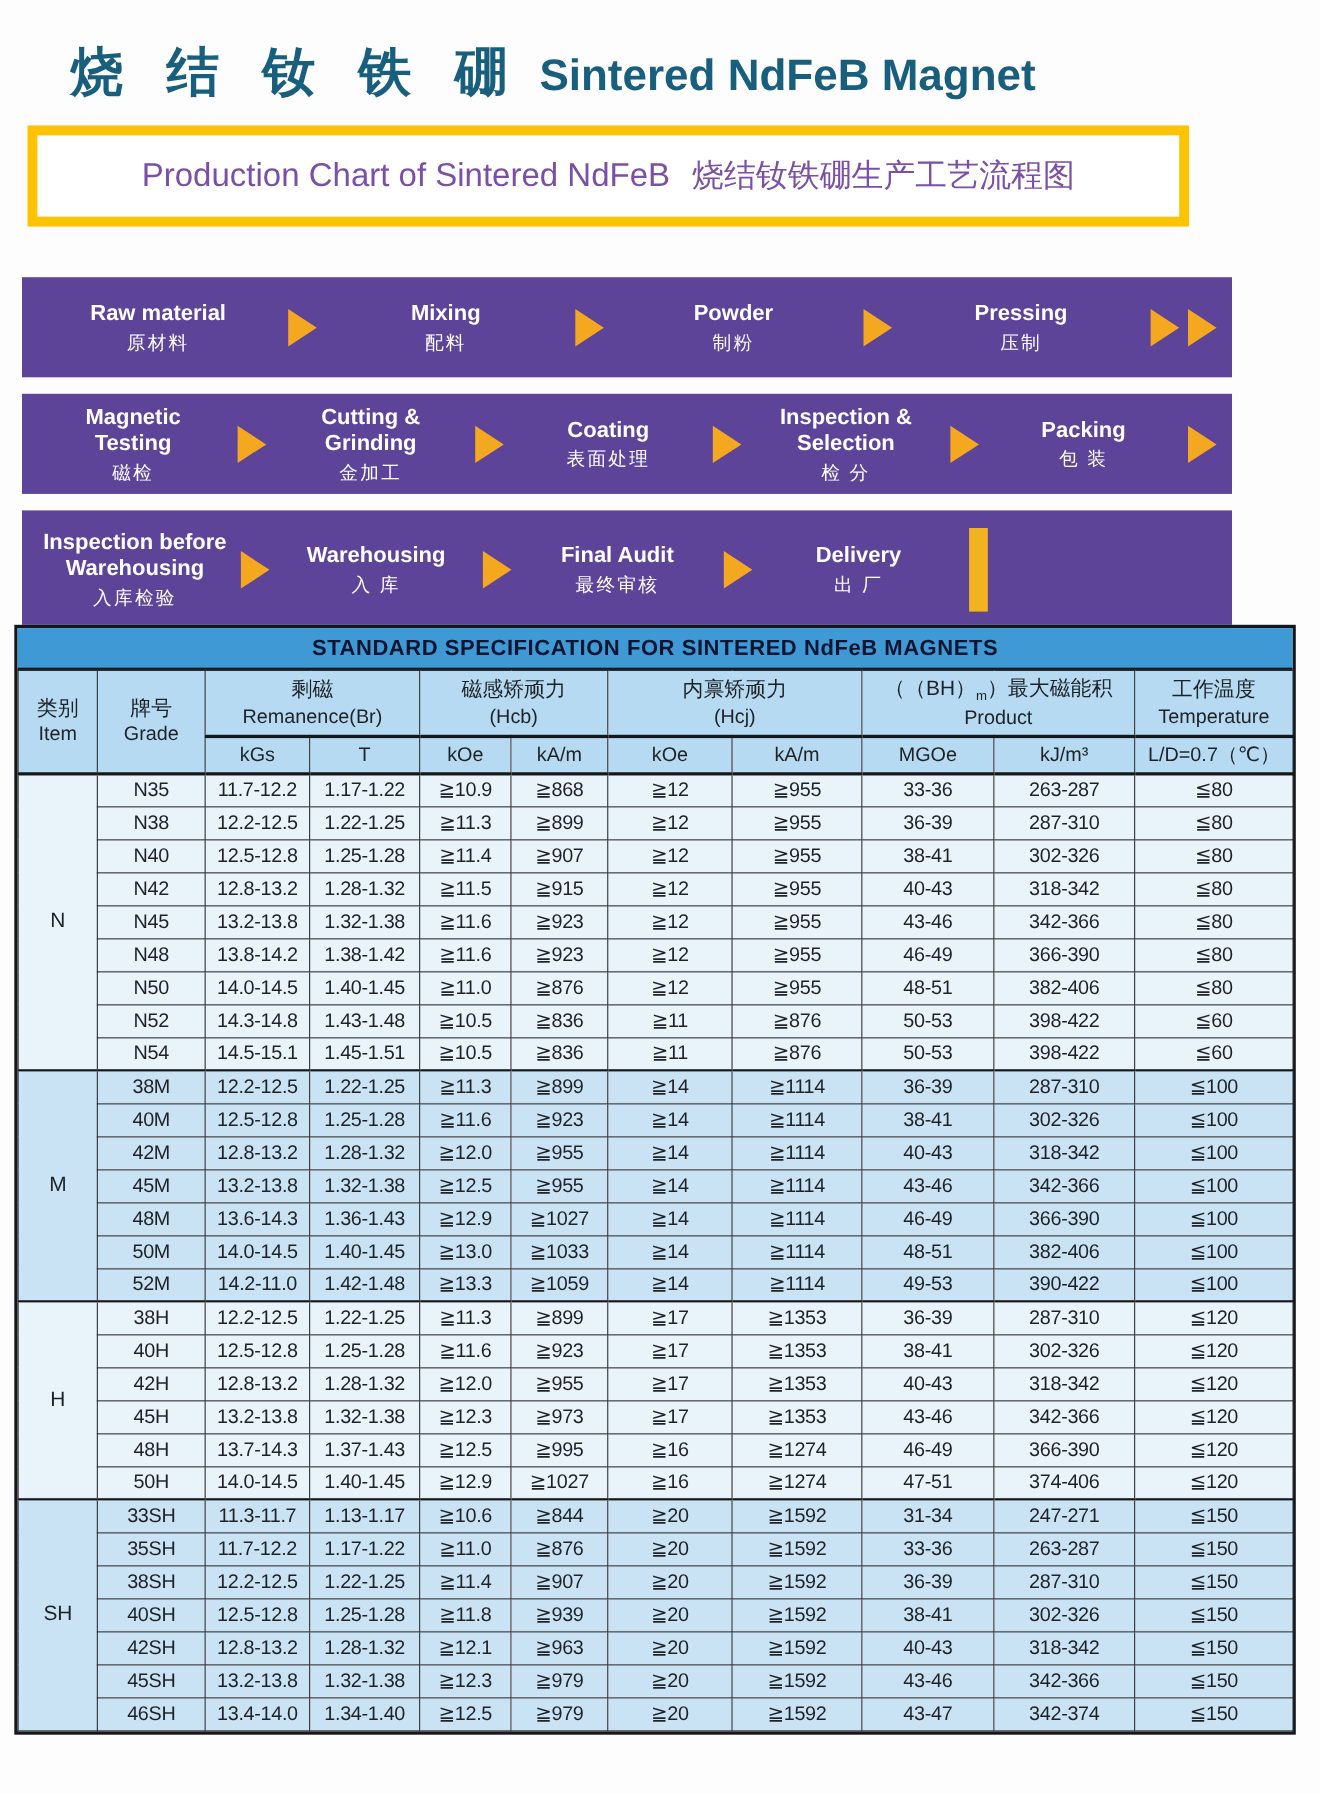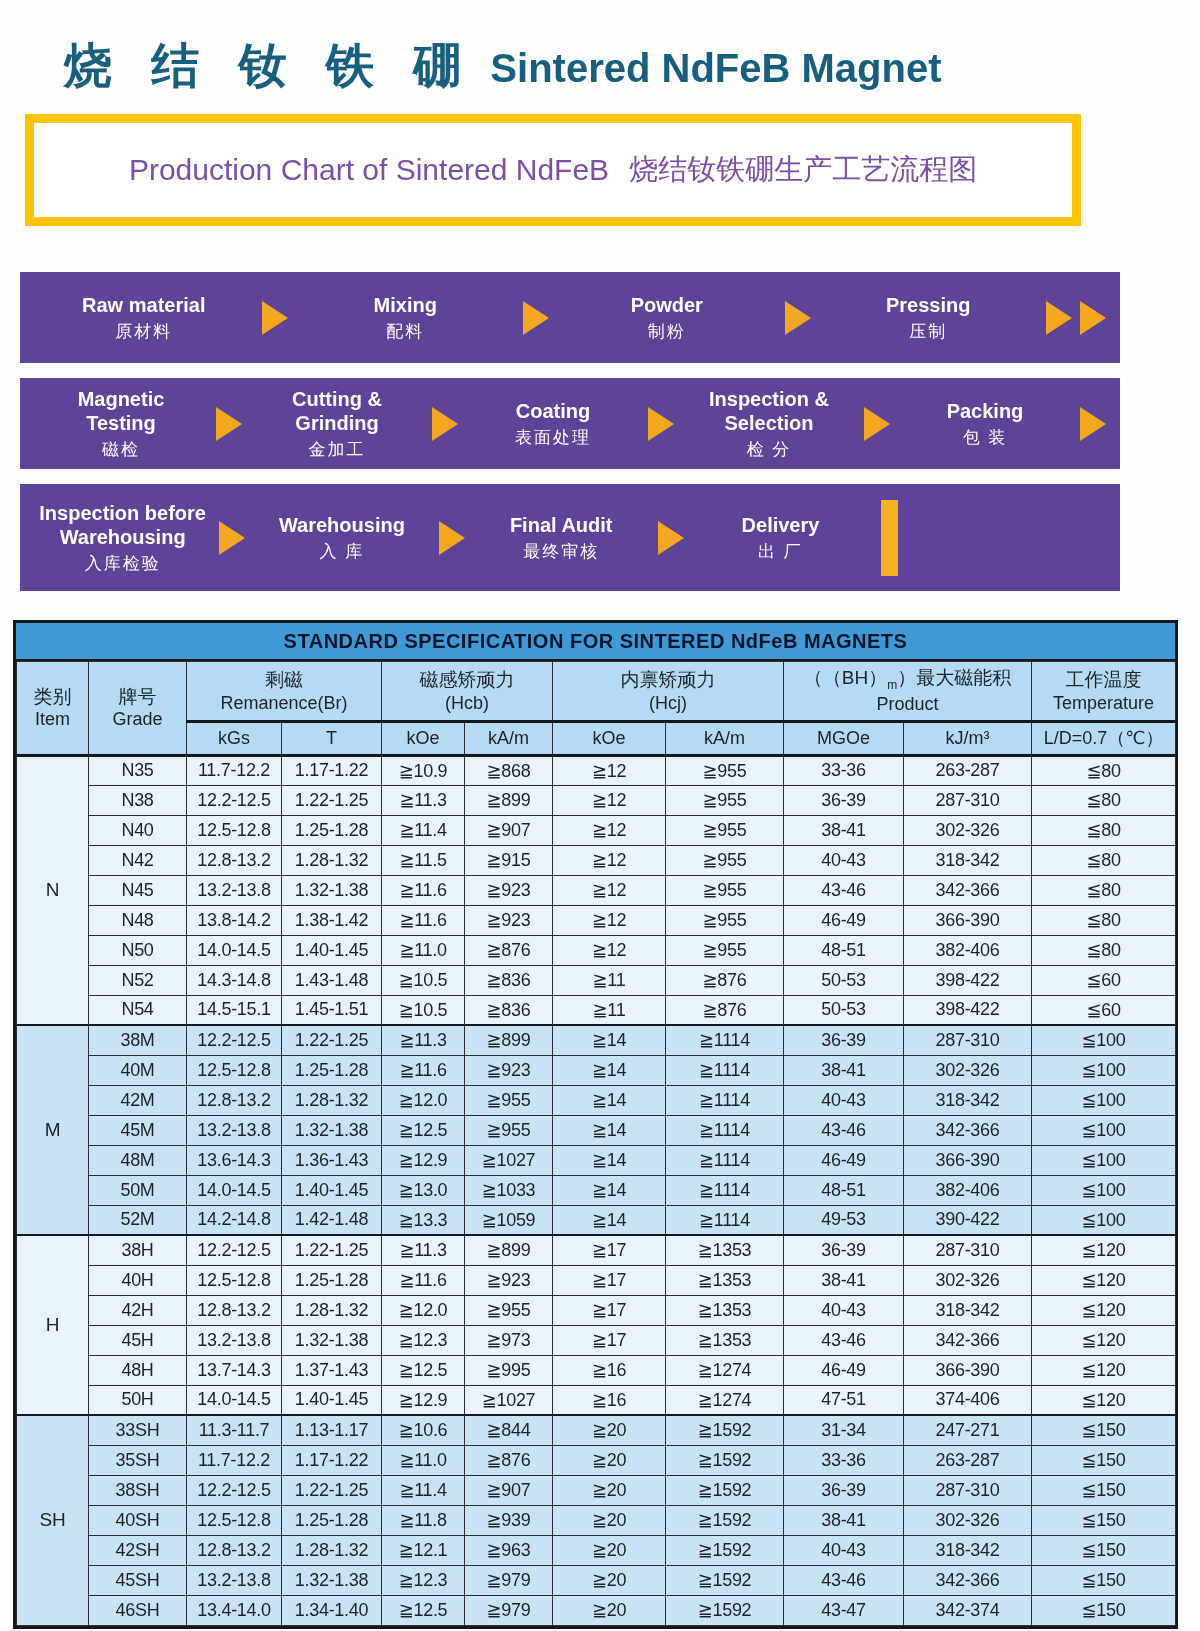--- a/index.html
+++ b/index.html
@@ -11,21 +11,21 @@
   }
   .page { position:relative; width:1200px; height:1631px; }
 
   
   .main-title { padding:34px 0 0 64px; white-space:nowrap; }
   .main-title .zh { font-size:48px; font-weight:700; letter-spacing:13px; color:#185f7e; }
   .main-title .en { font-size:40px; font-weight:700; color:#185f7e; margin-left:16px; }
 
   
   .banner {
-    margin:16px 0 0 25px; width:1056px; height:112px;
+    margin:16px 0 0 25px; width:1056px; height:92px;
     border:9px solid #fcc303; background:#ffffff;
     display:flex; align-items:center; justify-content:center; gap:20px;
     white-space:nowrap;
   }
   .banner .b-en { font-size:30px; color:#7b4fa6; }
   .banner .b-zh { font-size:29px; color:#7b4fa6; }
 
   
   .flow { margin-left:20px; width:1100px; margin-top:46px; }
   .flow-band {
@@ -41,21 +41,21 @@
   .flow-arrow {
     flex:0 0 auto; width:0; height:0;
     border-top:17px solid transparent; border-bottom:17px solid transparent;
     border-left:26px solid #f3a81f; margin:0 4px;
   }
   .flow-bar { flex:0 0 auto; width:17px; height:76px; background:#f3b31f; margin:0 8px; }
   .flow-spacer { flex:1.15 1 0; }
 
   
   .spec-frame {
-    position:absolute; left:13px; top:620px; width:1165px;
+    position:absolute; left:13px; top:568px; width:1165px;
     border:3px solid #14181d; background:#ffffff;
   }
   .spec-title {
     background:#3e99d4; color:#0c1530; text-align:center;
     font-size:20px; font-weight:700; letter-spacing:0.5px;
     padding:7px 0 6px 0; border-bottom:2px solid #14181d;
   }
   table.spec { border-collapse:collapse; width:100%; table-layout:fixed; }
   table.spec th, table.spec td {
     border:1.4px solid #2a2d31; text-align:center; vertical-align:middle;
@@ -408,21 +408,21 @@
             <td>≧13.0</td>
             <td>≧1033</td>
             <td>≧14</td>
             <td>≧1114</td>
             <td>48-51</td>
             <td>382-406</td>
             <td>≦100</td>
           </tr>
           <tr class="blue">
             <td>52M</td>
-            <td>14.2-14.8</td>
+            <td>14.2-11.0</td>
             <td>1.42-1.48</td>
             <td>≧13.3</td>
             <td>≧1059</td>
             <td>≧14</td>
             <td>≧1114</td>
             <td>49-53</td>
             <td>390-422</td>
             <td>≦100</td>
           </tr>
           <tr class="pale group-first">

